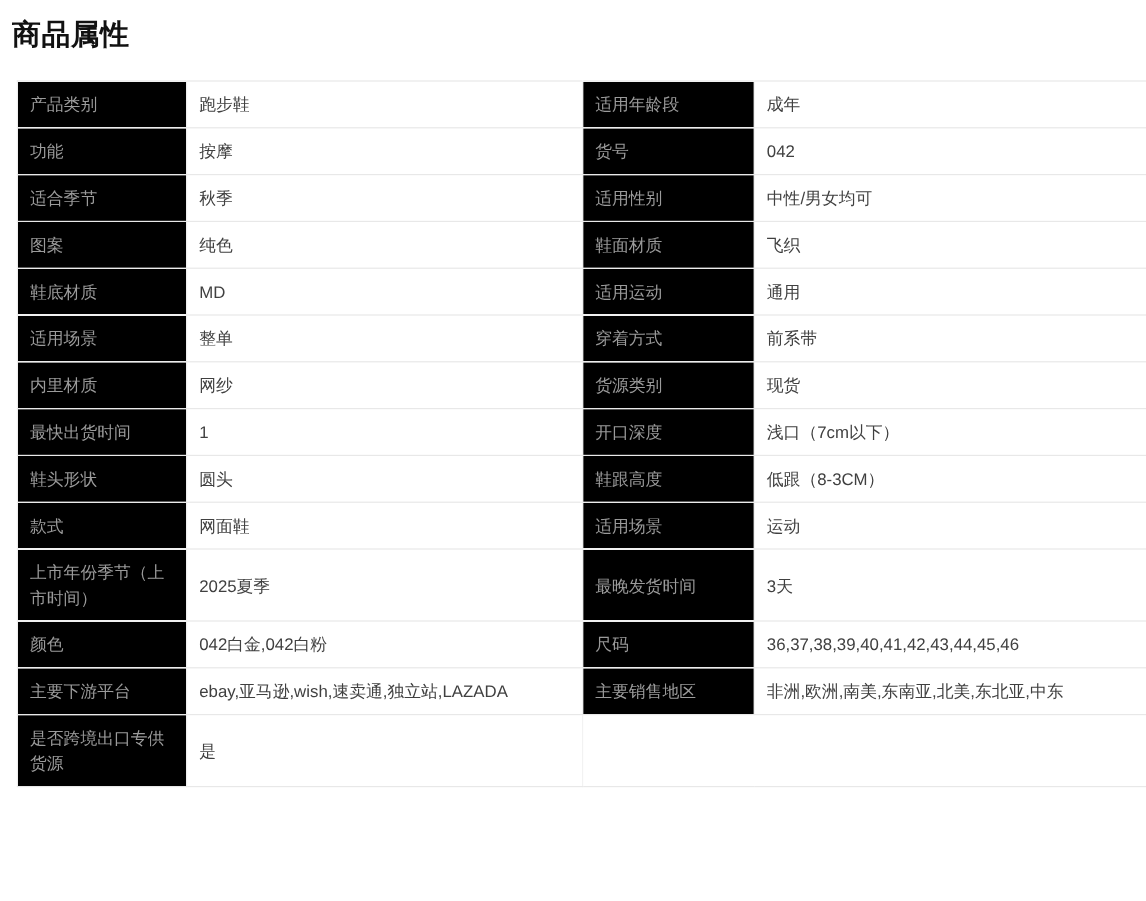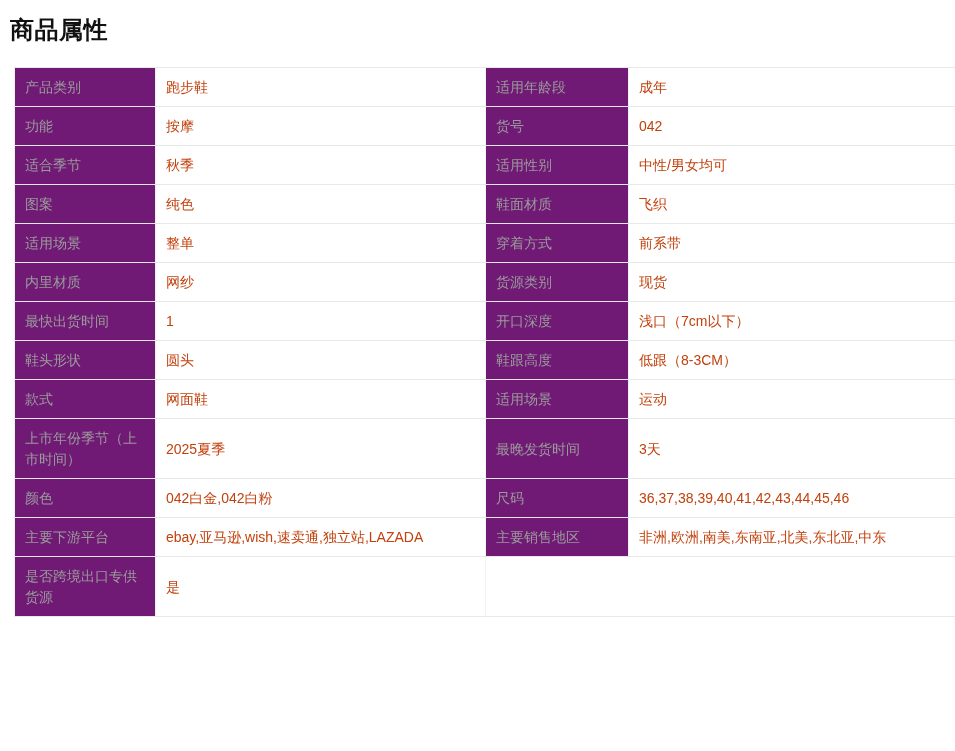--- a/index.html
+++ b/index.html
@@ -42,27 +42,27 @@
     border-bottom: 1px solid #e8e8e8;
     padding: 9px 10px 8px 10px;
     line-height: 21px;
     vertical-align: middle;
     height: 20px;
     overflow: hidden;
     white-space: normal;
     word-break: break-all;
   }
   td.attr-label {
-    background: #701a75;
+    background: #000000;
     color: #9b9b9b;
     border-right: 1px solid #efefef;
   }
   td.attr-value {
     background: #ffffff;
-    color: #c2410c;
+    color: #404040;
     border-right: 1px solid #f2f2f2;
   }
   td.attr-value.last {
     border-right: none;
   }
   td.blank {
     background: #ffffff;
     border-bottom: none;
     border-right: none;
   }
@@ -104,20 +104,26 @@
     <td class="attr-value last">中性/男女均可</td>
   </tr>
 
   <tr>
     <td class="attr-label">图案</td>
     <td class="attr-value">纯色</td>
     <td class="attr-label">鞋面材质</td>
     <td class="attr-value last">飞织</td>
   </tr>
 
+  <tr>
+    <td class="attr-label">鞋底材质</td>
+    <td class="attr-value">MD</td>
+    <td class="attr-label">适用运动</td>
+    <td class="attr-value last">通用</td>
+  </tr>
 
   <tr>
     <td class="attr-label">适用场景</td>
     <td class="attr-value">整单</td>
     <td class="attr-label">穿着方式</td>
     <td class="attr-value last">前系带</td>
   </tr>
 
 
   <tr>

